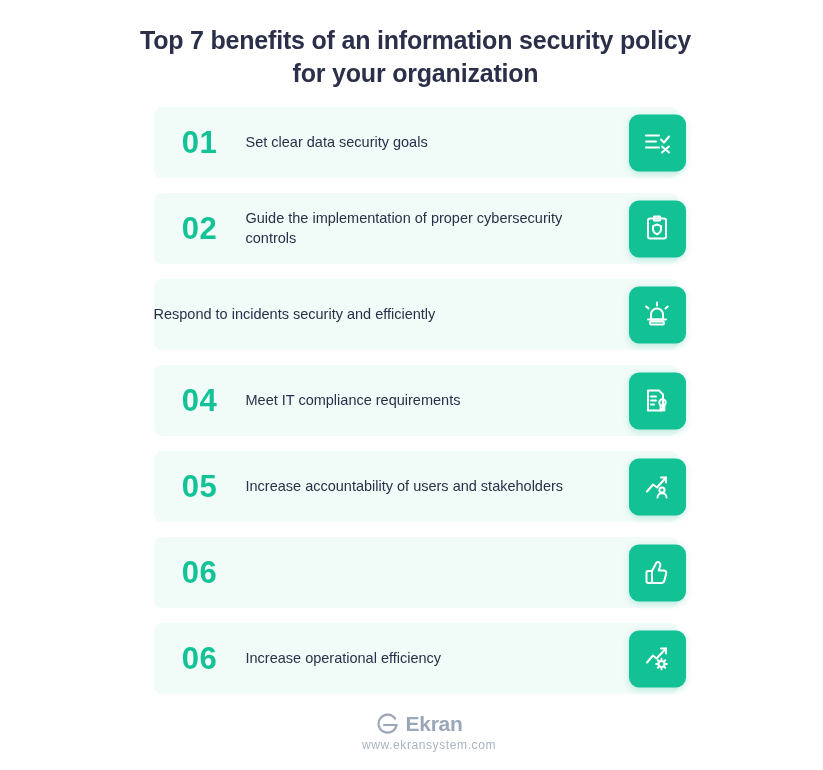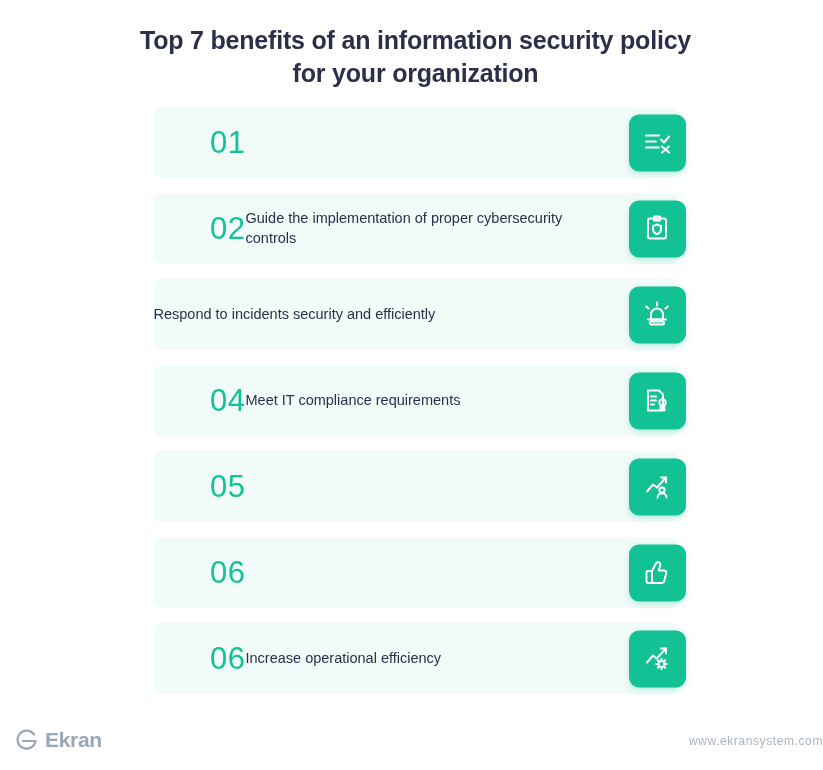--- a/index.html
+++ b/index.html
@@ -40,23 +40,23 @@
     align-items: center;
     height: 71px;
     margin-bottom: 15px;
     background: #f1fbf8;
     border-radius: 8px;
     box-sizing: border-box;
   }
   .num {
     width: 92px;
     flex: 0 0 92px;
-    text-align: right;
+    text-align: center;
     font-size: 31px;
-    font-weight: normal;
+    font-weight: bold;
     color: #13c296;
     letter-spacing: 0.5px;
   }
   .label {
     flex: 1 1 auto;
     font-size: 14.5px;
     line-height: 1.35;
     color: #2b2f49;
     padding-right: 86px;
   }
@@ -76,21 +76,21 @@
   }
   .icon-box svg {
     display: block;
   }
   .footer {
     position: absolute;
     left: 16px;
     right: 0;
     bottom: 18px;
     display: flex;
-    flex-direction: row;
+    flex-direction: column;
     align-items: center;
     justify-content: space-between;
   }
   .logo-wrap {
     display: flex;
     align-items: center;
     gap: 7px;
   }
   .logo-mark {
     width: 22px;
@@ -115,20 +115,21 @@
 <body>
 
 <div class="page">
 
   <h1 class="title">Top 7 benefits of an information security policy for your organization</h1>
 
   <div class="list">
 
     <div class="row">
       <div class="num">01</div>
+      <div class="label">Set clear data security goals</div>
       <div class="icon-box">
         <span>
           <svg width="30" height="30" viewBox="0 0 30 30" fill="none" stroke="#ffffff" stroke-width="2" stroke-linecap="round" stroke-linejoin="round">
             <line x1="4" y1="8" x2="17" y2="8"></line>
             <line x1="4" y1="14" x2="14" y2="14"></line>
             <line x1="4" y1="20" x2="17" y2="20"></line>
             <polyline points="19,12 22,15 27,9"></polyline>
             <line x1="20" y1="19" x2="27" y2="25"></line>
             <line x1="27" y1="19" x2="20" y2="25"></line>
           </svg>
@@ -178,20 +179,21 @@
             <line x1="9" y1="19" x2="12" y2="19"></line>
             <circle cx="20.5" cy="17" r="3.2"></circle>
             <polyline points="18.6,20 18.6,25 20.5,23.6 22.4,25 22.4,20"></polyline>
           </svg>
         </span>
       </div>
     </div>
 
     <div class="row">
       <div class="num">05</div>
+      <div class="label">Increase accountability of users and stakeholders</div>
       <div class="icon-box">
         <span>
           <svg width="30" height="30" viewBox="0 0 30 30" fill="none" stroke="#ffffff" stroke-width="2" stroke-linecap="round" stroke-linejoin="round">
             <polyline points="5,20 11,13 15,16 24,6"></polyline>
             <polyline points="19,6 24,6 24,11"></polyline>
             <circle cx="20" cy="18.5" r="2.6"></circle>
             <path d="M15.5 26c0-2.5 2-4.2 4.5-4.2s4.5 1.7 4.5 4.2"></path>
           </svg>
         </span>
       </div>

